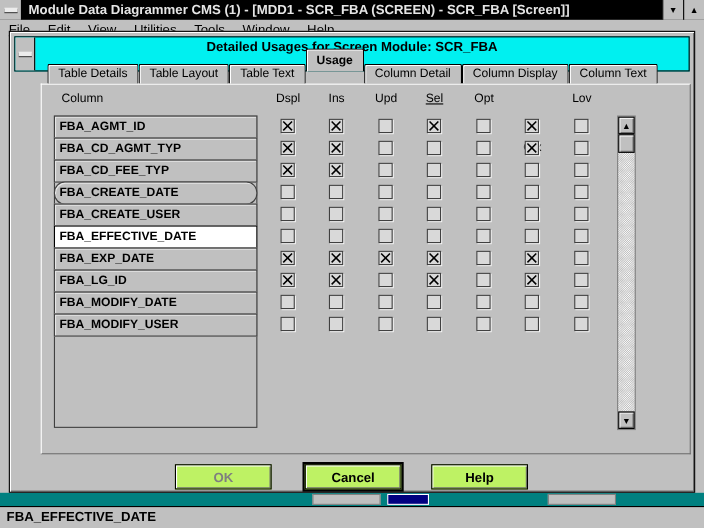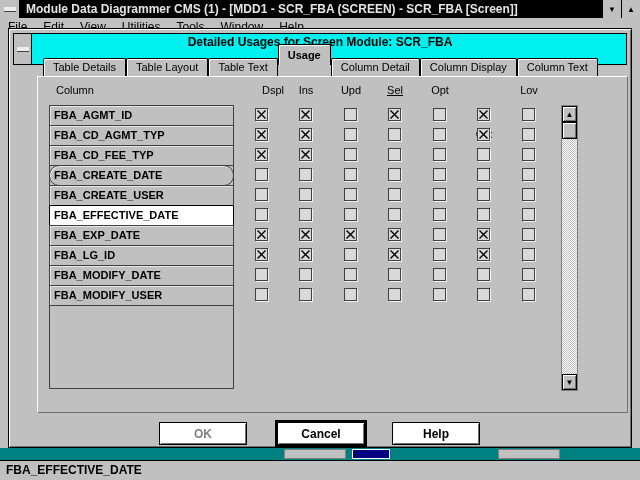--- a/index.html
+++ b/index.html
@@ -68,21 +68,21 @@
   .sb-btn{position:absolute;left:0;width:15px;height:16px;background:#C0C0C0;border:1px solid #000;
           box-shadow:inset 1px 1px 0 #fff,inset -1px -1px 0 #707070;display:flex;align-items:center;
           justify-content:center;font-size:8px;}
   .sb-up{top:0;}
   .sb-down{bottom:0;}
   .sb-thumb{position:absolute;left:0;top:16px;width:15px;height:17px;background:#C0C0C0;border:1px solid #000;
             box-shadow:inset 1px 1px 0 #fff,inset -1px -1px 0 #707070;}
 
   
   .btnrow{position:absolute;left:0;top:393px;width:624px;height:23px;}
-  .btn{position:absolute;top:0;width:88px;height:23px;background:#ffffff;border:1px solid #000;
+  .btn{position:absolute;top:0;width:88px;height:23px;background:#bef264;border:1px solid #000;
        box-shadow:inset 1px 1px 0 #fff,inset -1px -1px 0 #707070;font-size:12px;font-weight:bold;
        display:flex;align-items:center;justify-content:center;}
   .btn.default{box-shadow:0 0 0 2px #000,inset 1px 1px 0 #fff,inset -1px -1px 0 #707070;}
   .btn.disabled{color:#7F7F7F;}
 
   
   .statusbar{position:absolute;left:0;top:460px;width:640px;height:20px;background:#C0C0C0;
              border-top:1px solid #000;font-size:12px;font-weight:bold;line-height:19px;padding-left:6px;z-index:6;}
 </style>
 </head>
@@ -136,21 +136,21 @@
         <div class="tab">Table Text</div>
         <div class="tab active">Usage</div>
         <div class="tab">Column Detail</div>
         <div class="tab">Column Display</div>
         <div class="tab">Column Text</div>
       </div>
     <div class="panel"></div>
 
     <div class="col-label">Column</div>
     <div class="check-headers">
-        <div class="check-hdr" style="left: 231px; width: 44px; text-align: right;">Dspl</div>
+        <div class="check-hdr" style="left: 231px; width: 44px;">Dspl</div>
         <div class="check-hdr" style="left: 275px; width: 44px;">Ins</div>
         <div class="check-hdr" style="left: 320px; width: 44px;">Upd</div>
         <div class="check-hdr" style="left: 364px; width: 44px; text-decoration: underline;">Sel</div>
         <div class="check-hdr" style="left: 409px; width: 44px;">Opt</div>
         <div class="check-hdr" style="left: 453px; width: 44px; margin-top: 44px;">Ctx</div>
         <div class="check-hdr" style="left: 498px; width: 44px;">Lov</div>
       </div>
 
     <div class="column-list">
         <div class="row-name" style="top: -1px;">FBA_AGMT_ID</div>

